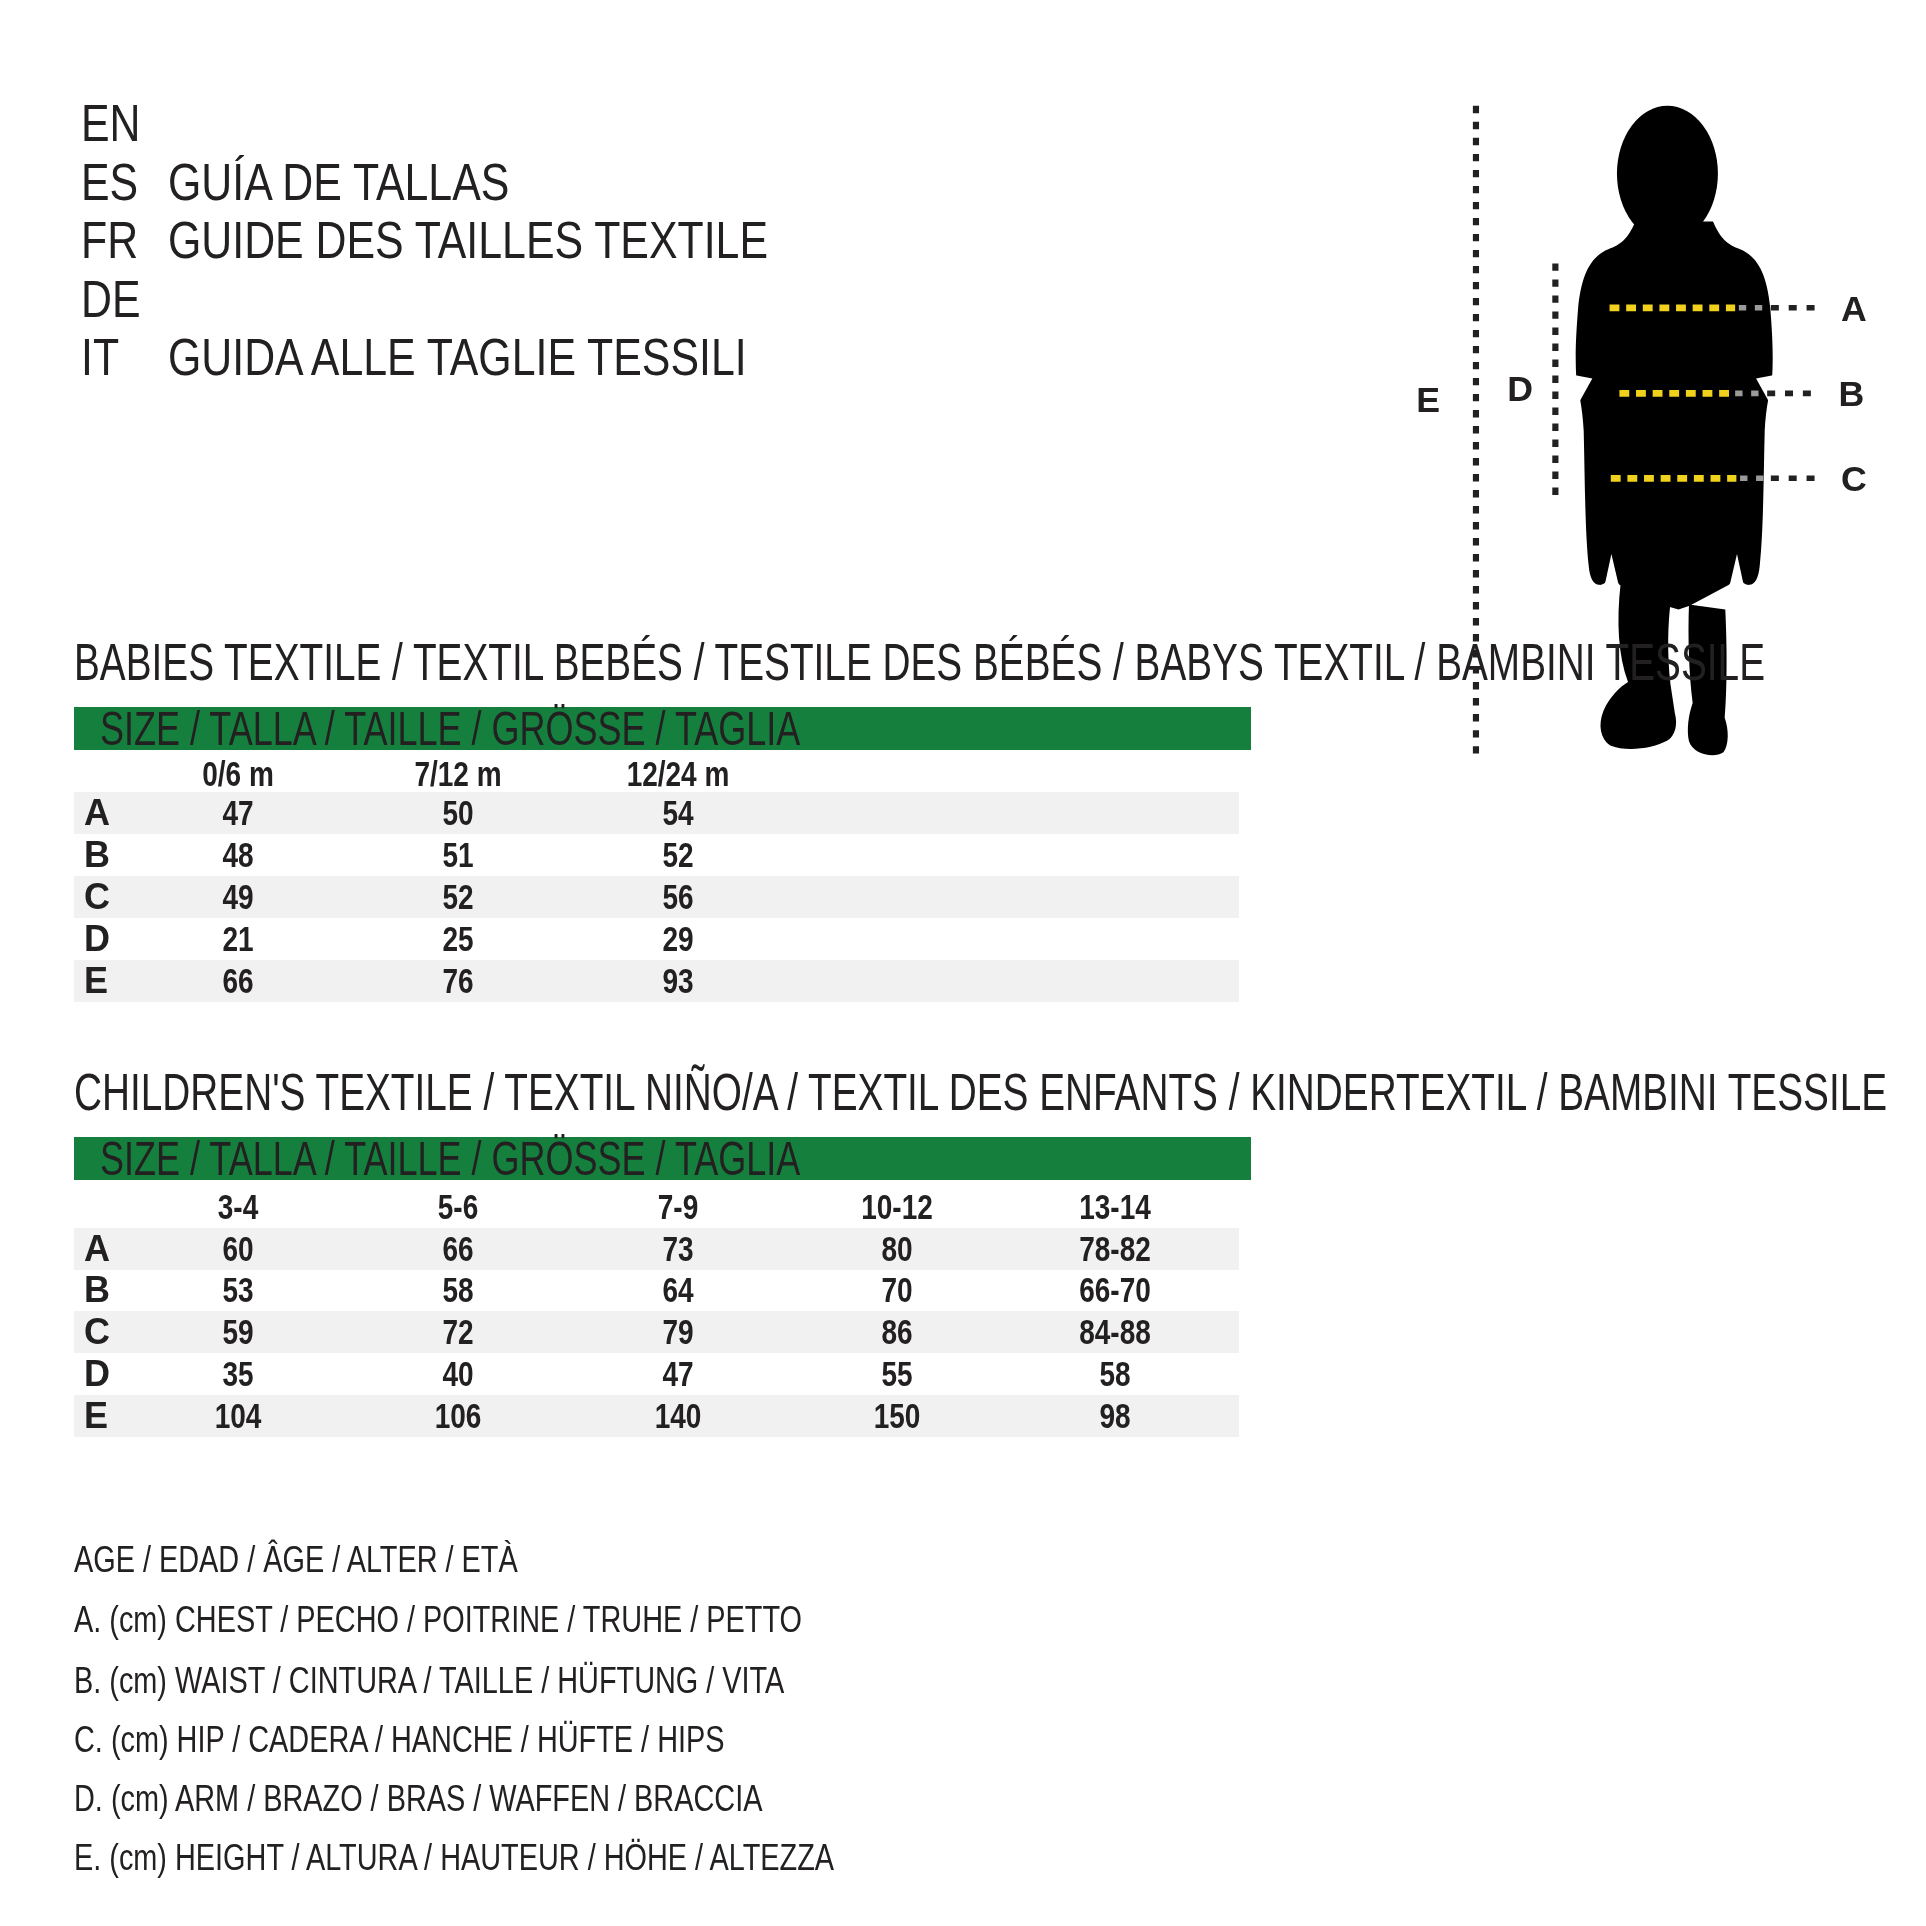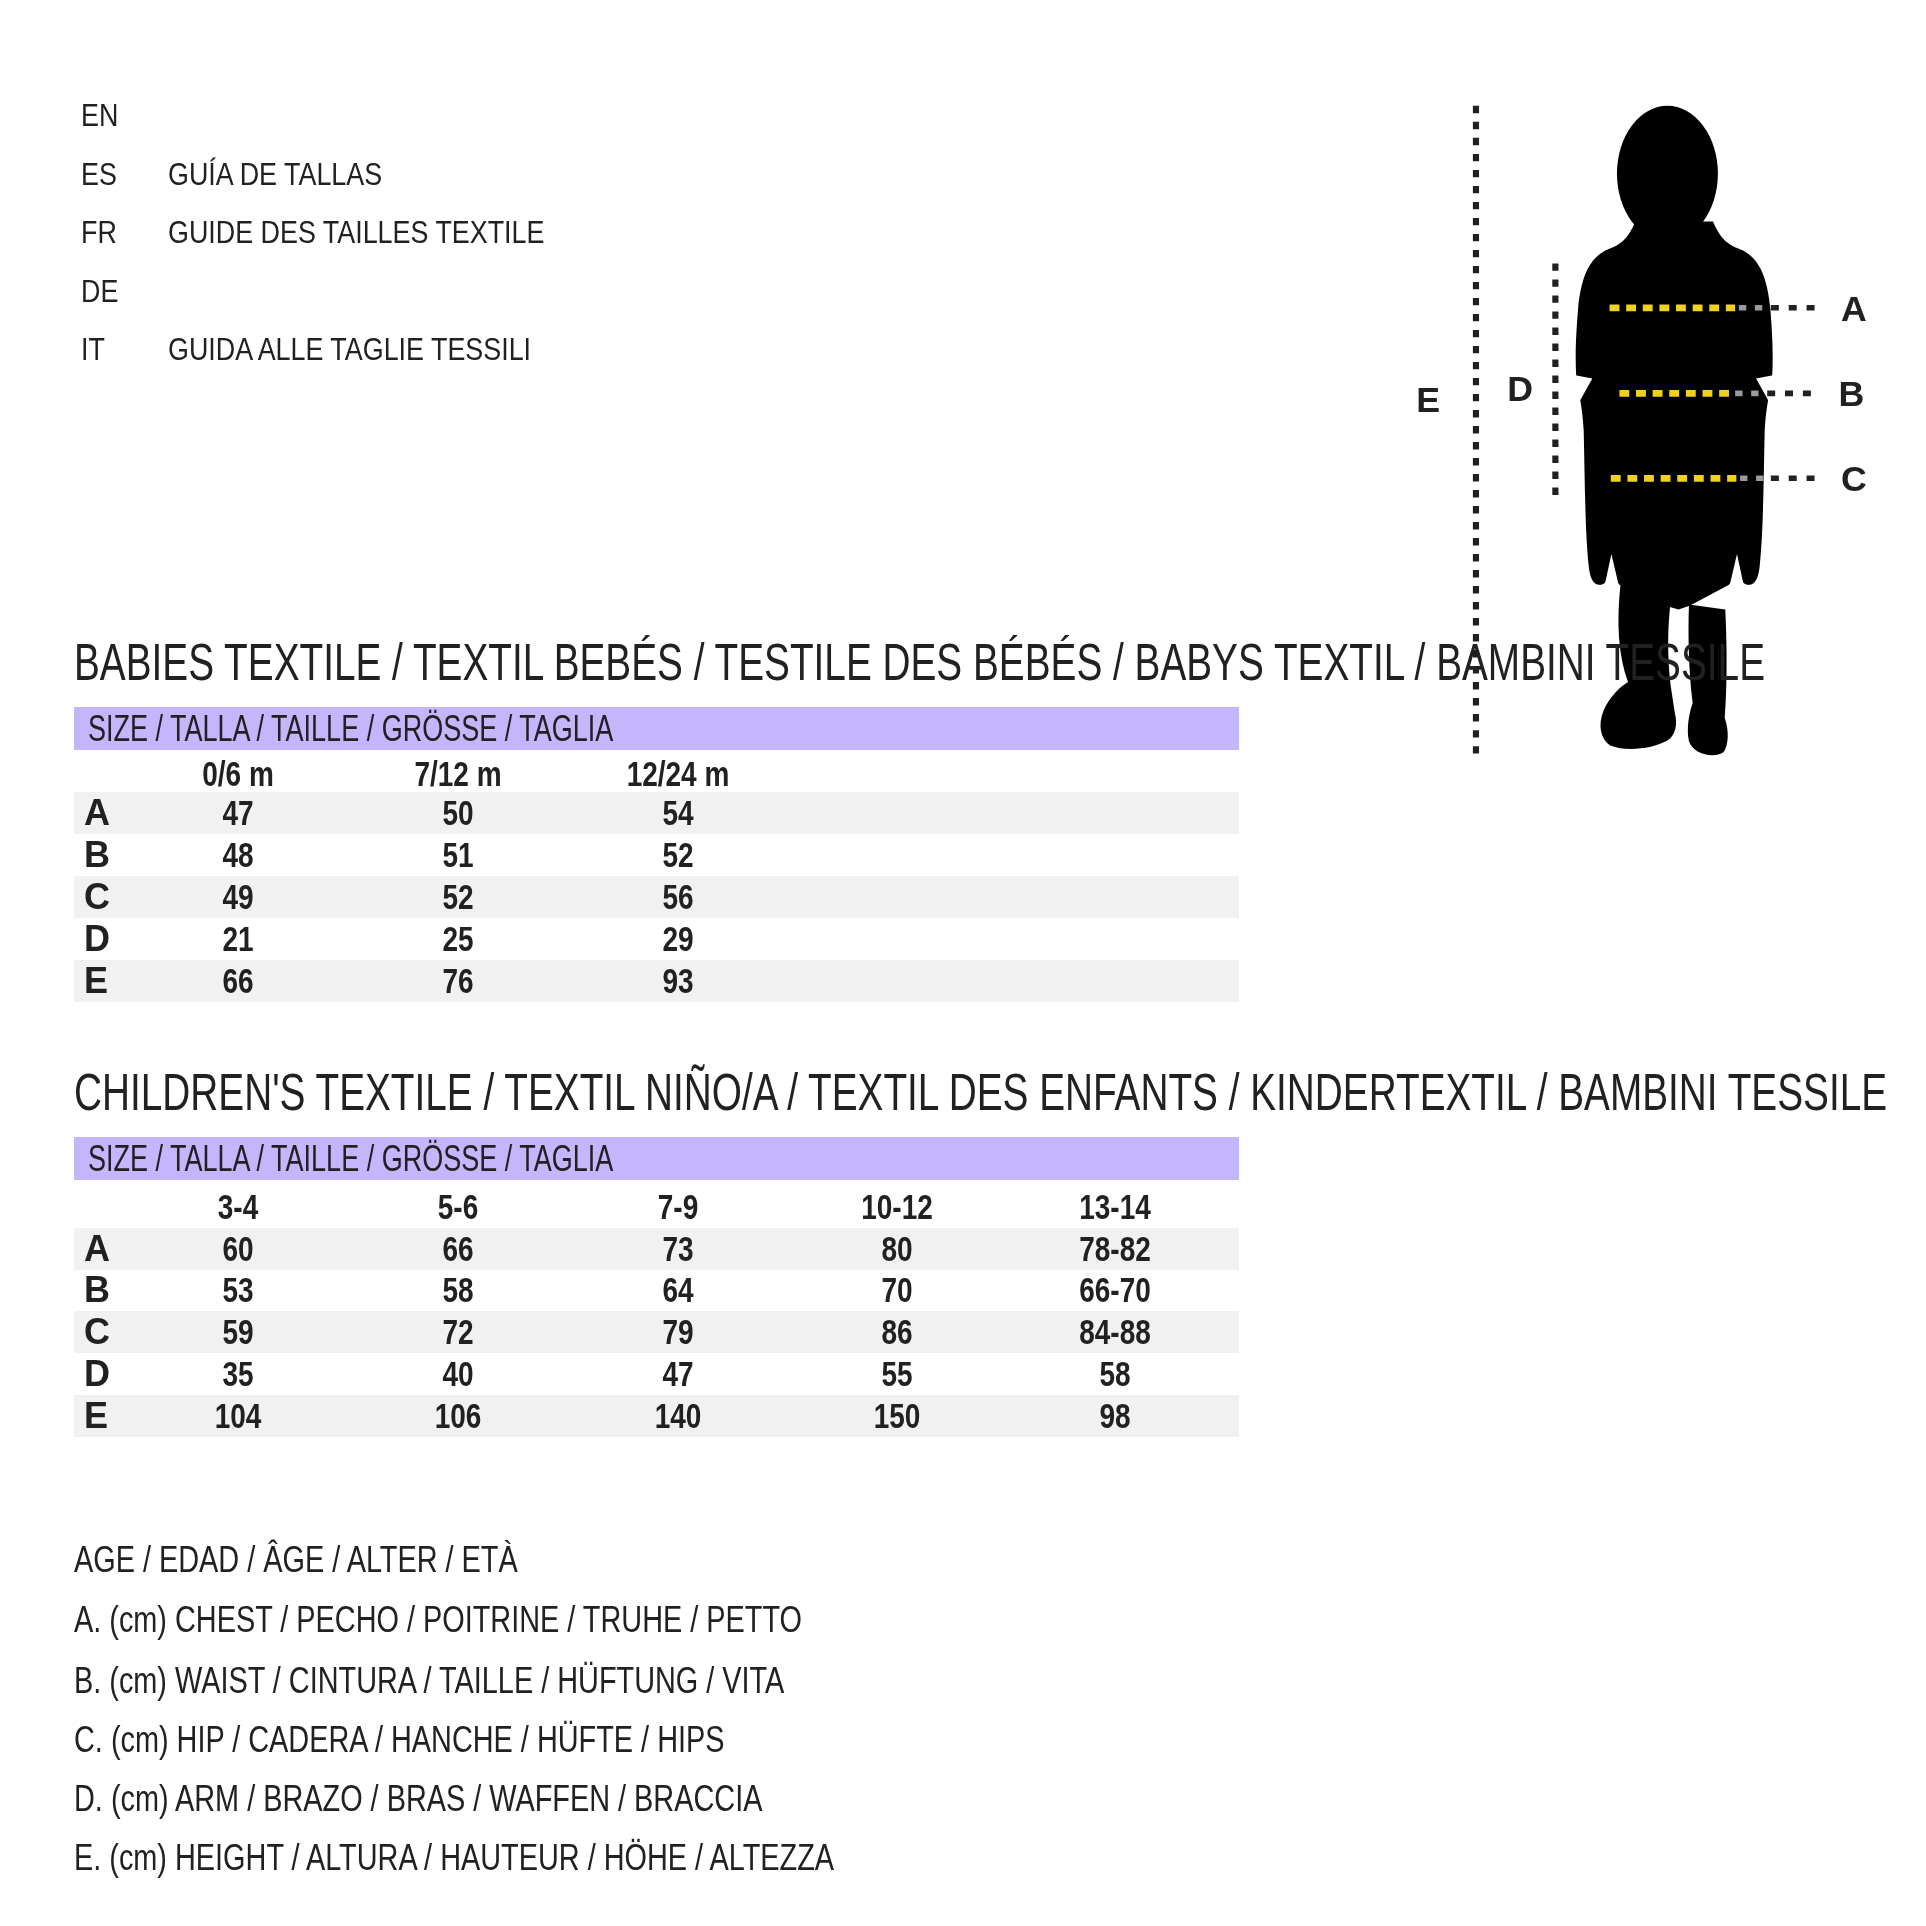--- a/index.html
+++ b/index.html
@@ -8,29 +8,29 @@
     font-family:"Liberation Sans","DejaVu Sans",sans-serif;color:#232021;
     overflow:hidden;
   }
   .abs{position:absolute;}
   .cond{display:inline-block;transform:scaleX(0.76);transform-origin:0 50%;white-space:nowrap;}
   .cond-lang{display:inline-block;transform:scaleX(0.84);transform-origin:0 50%;white-space:nowrap;}
   .cond-band{display:inline-block;transform:scaleX(0.75);transform-origin:0 50%;white-space:nowrap;}
   .cond-legend{display:inline-block;transform:scaleX(0.78);transform-origin:0 50%;white-space:nowrap;}
 
   
-  .lang-row{position:absolute;left:81px;height:42px;display:flex;align-items:center;font-size:32px;}
+  .lang-row{position:absolute;left:81px;height:42px;display:flex;font-size:51px;}
   .lang-code{width:87px;flex:0 0 87px;}
   
   .sec-title{position:absolute;left:74px;height:42px;display:flex;align-items:center;font-size:51px;}
 
   
   .table{position:absolute;left:74px;width:1165px;}
-  .band{position:absolute;left:0;top:0;width:1165px;height:43px;background:#c4b5fd;
-        display:flex;align-items:center;font-size:36px;}
+  .band{position:absolute;left:0;top:0;width:1165px;height:43px;background:#15803d;
+        display:flex;align-items:center;font-size:48px;padding-left:12px;}
   .band .pad{padding-left:13.6px;}
   .trow{position:absolute;left:0;width:1165px;height:42px;font-weight:bold;}
   .trow.stripe{background:#f1f1f1;}
   .rl{position:absolute;left:10px;top:50%;transform:translateY(-50%);font-size:36px;}
   .cv{position:absolute;top:50%;transform:translate(-50%,-50%) scaleX(0.8);font-size:35px;white-space:nowrap;}
   .c0{left:164px}.c1{left:384px}.c2{left:604px}.c3{left:823px}.c4{left:1041px}
 
   
   .legend-row{position:absolute;left:74px;height:42px;display:flex;align-items:center;font-size:37px;margin-top:23px;}
 

